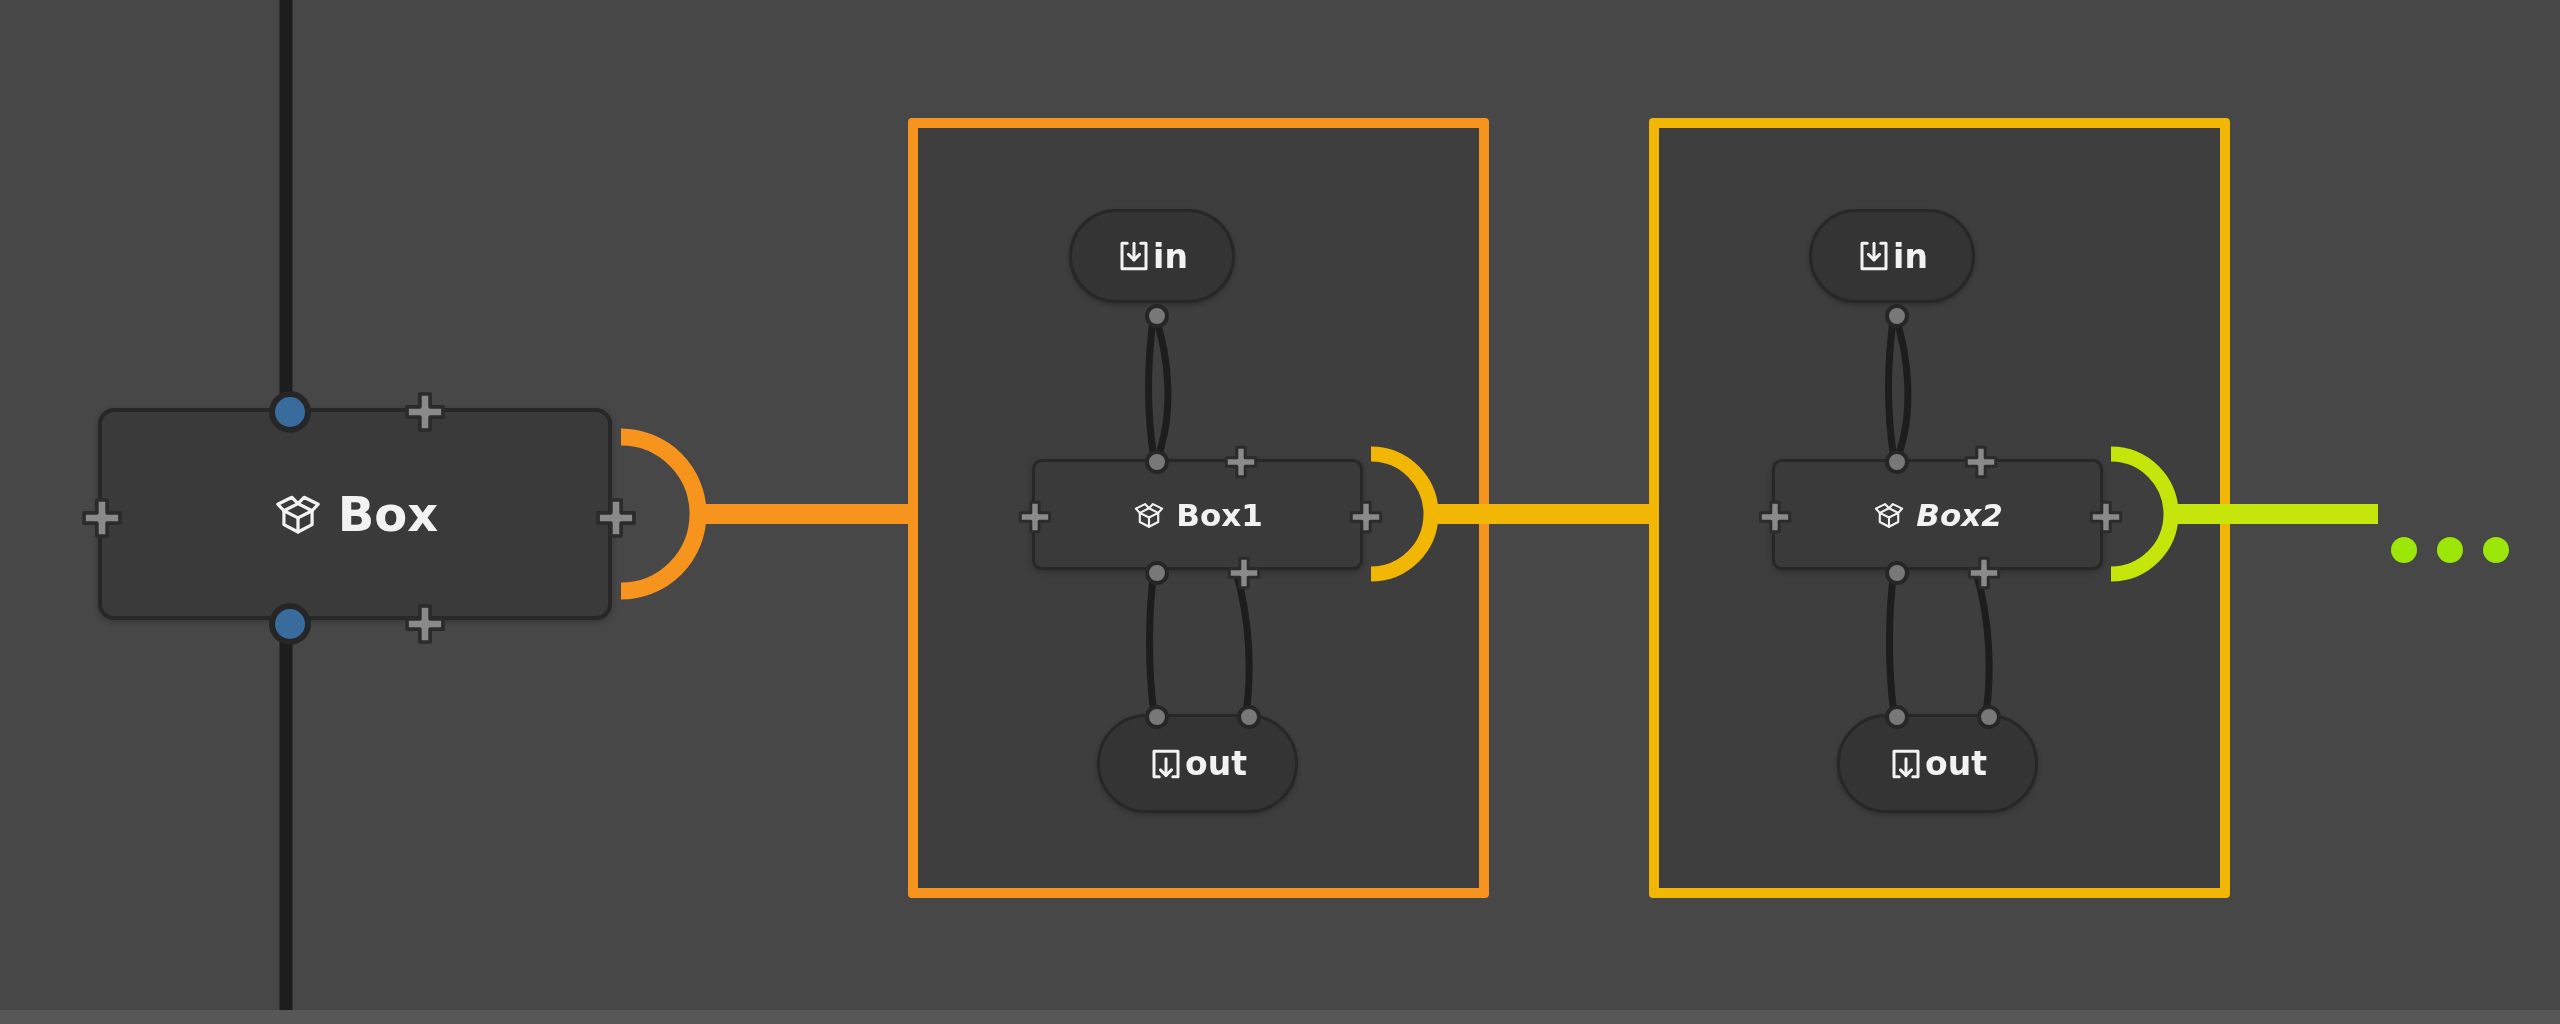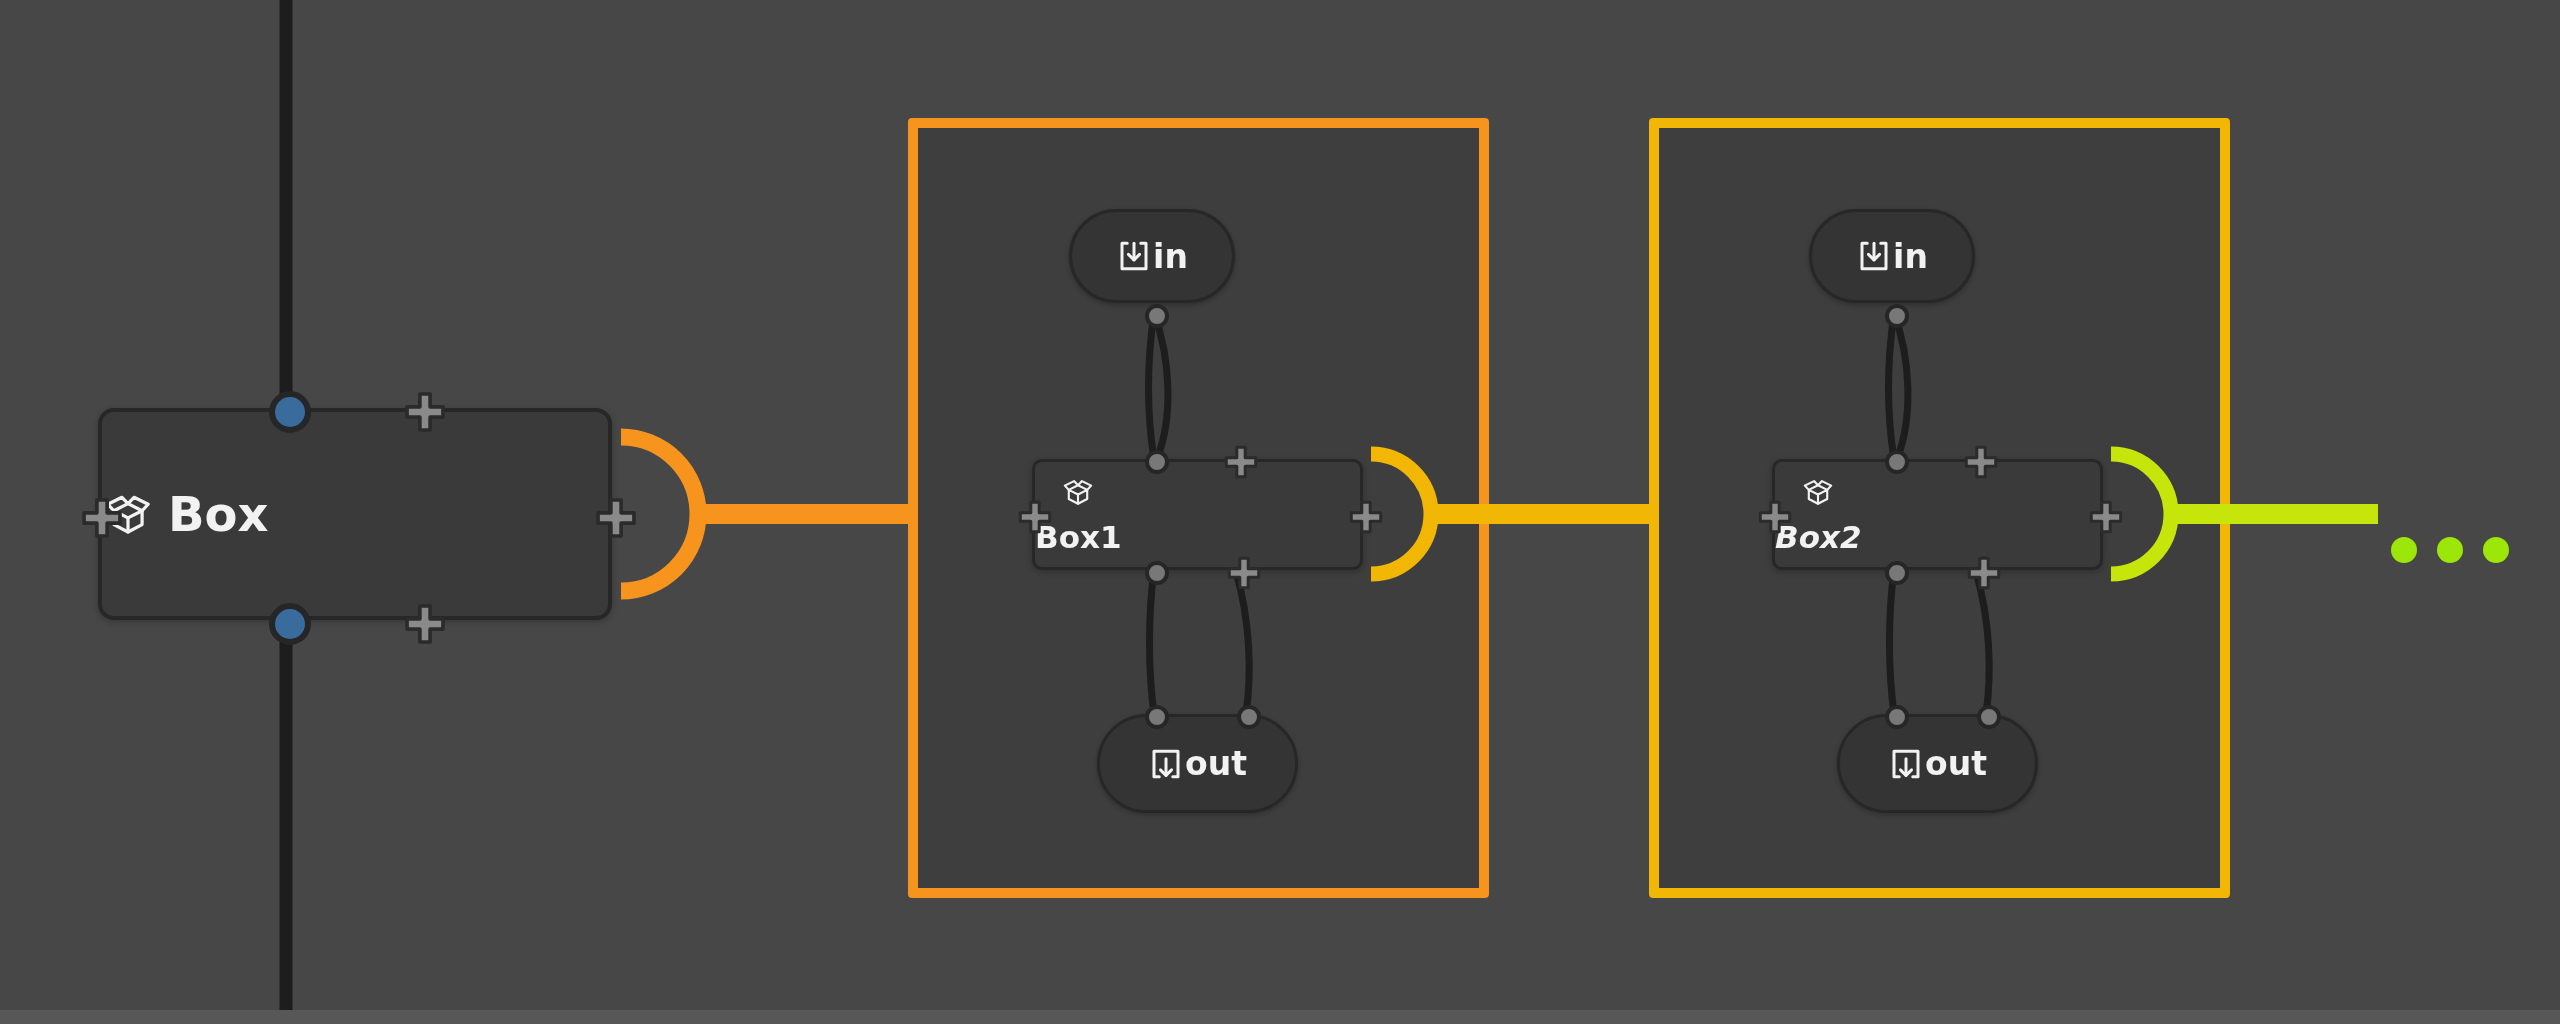--- a/index.html
+++ b/index.html
@@ -21,29 +21,29 @@
   .edge{fill:none;stroke:var(--edge);stroke-width:7;stroke-linecap:round;}
   .trunk{stroke:var(--edge);stroke-width:13;}
   .flow{fill:none;stroke-width:20;stroke-linecap:butt;}
   .arc{fill:none;stroke-width:15;stroke-linecap:butt;}
   .arc.big{stroke-width:17;}
   .s1s{stroke:var(--stage1);} .s2s{stroke:var(--stage2);} .s3s{stroke:var(--stage3);}
   .dot{fill:var(--dots);}
 
   .node{position:absolute;box-sizing:border-box;background:var(--node-fill);
     border:4px solid var(--node-border);border-radius:16px;
-    display:flex;align-items:center;
+    display:flex;align-items:center;justify-content:center;
     box-shadow:0 2px 6px rgba(0,0,0,.25);}
   .node.small{border-width:3px;border-radius:10px;}
   .pill{position:absolute;box-sizing:border-box;background:var(--pill-fill);
     border:3px solid var(--node-border);border-radius:60px;
     display:flex;align-items:center;justify-content:center;gap:1px;
     color:var(--label);box-shadow:0 2px 5px rgba(0,0,0,.25);}
   .label-row{display:flex;align-items:center;gap:14px;color:var(--label);}
-  .label-row.mid{gap:10px;flex-direction:column;}
+  .label-row.mid{gap:10px;}
   .label-text{font-weight:bold;color:var(--label);}
   .label-text.big{font-size:48px;}
   .label-text.mid{font-size:31px;}
   .label-text.pillt{font-size:33px;}
   .icon{display:inline-flex;line-height:0;color:var(--label);}
 
   .port{position:absolute;transform:translate(-50%,-50%);border-radius:50%;
     box-sizing:border-box;background:var(--port-gray);
     border:4px solid var(--port-ring);width:24px;height:24px;}
   .port.blue{width:42px;height:42px;border-width:6px;background:var(--port-blue);}

